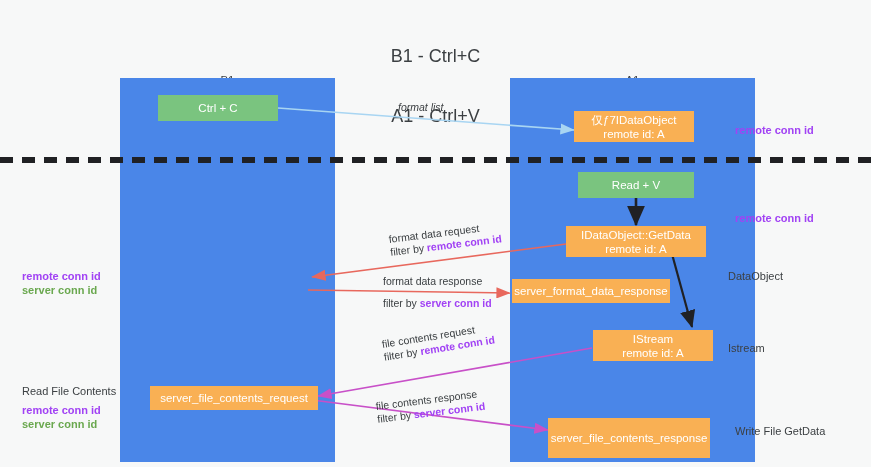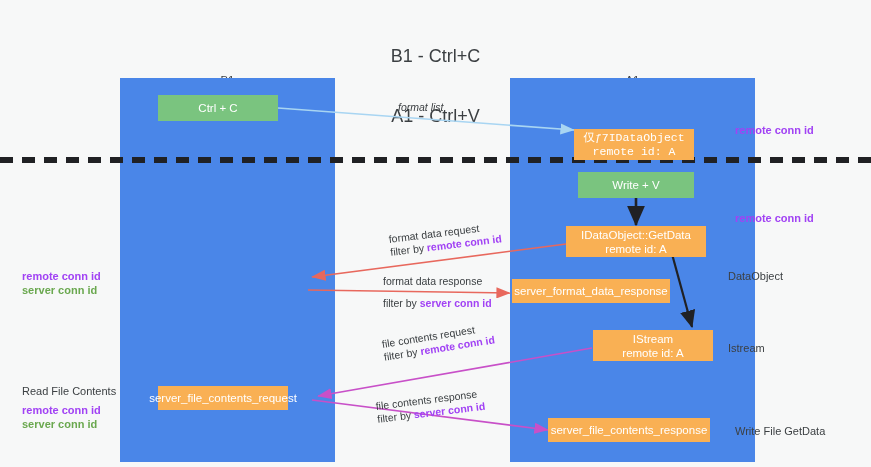--- a/index.html
+++ b/index.html
@@ -129,49 +129,49 @@
 
     <line x1="312" y1="400" x2="548" y2="430" stroke="#c850c8" stroke-width="1.6" marker-end="url(#ah-mag)"></line>
 
     <line x1="690" y1="262" x2="700" y2="330" stroke="#202124" stroke-width="0"></line>
   </svg>
 
   <div class="abs box green" style="left:158px;top:95px;width:120px;height:26px;">
     <span>Ctrl + C</span>
   </div>
 
-  <div class="abs box orange" style="left:574px;top:129px;width:120px;height:31px;font-family:Liberation Mono, monospace;">
+  <div class="abs box orange" style="left:574px;top:111px;width:120px;height:31px;">
     <span>仅ƒ7IDataObject</span>
     <span>remote id: A</span>
   </div>
 
   <div class="abs box green" style="left:578px;top:172px;width:116px;height:26px;">
-    <span>Write + V</span>
+    <span>Read + V</span>
   </div>
 
   <div class="abs box orange" style="left:566px;top:226px;width:140px;height:31px;justify-content:center;">
     <span>IDataObject::GetData</span>
     <span>remote id: A</span>
   </div>
 
 
   <div class="abs box orange" style="left:512px;top:279px;width:158px;height:24px;">
     <span>server_format_data_response</span>
   </div>
 
   <div class="abs box orange" style="left:593px;top:330px;width:120px;height:31px;">
     <span>IStream</span>
     <span>remote id: A</span>
   </div>
 
-  <div class="abs box orange" style="left:150px;top:386px;width:130px;height:24px;margin-left:8px;">
+  <div class="abs box orange" style="left:150px;top:386px;width:168px;height:24px;">
     <span>server_file_contents_request</span>
   </div>
 
-  <div class="abs box orange" style="left:548px;top:418px;width:162px;height:24px;">
+  <div class="abs box orange" style="left:548px;top:418px;width:162px;height:40px;">
     <span>server_file_contents_response</span>
   </div>
 
   <div class="abs elabel" style="left:398px;top:101px;font-style:italic;">
     <span>format list</span>
   </div>
 
   <div class="abs elabel rot" style="left:388px;top:233px;transform:rotate(-7deg);">
     <div>format data request</div>
     <div><span>filter by </span><b>remote conn id</b></div>

